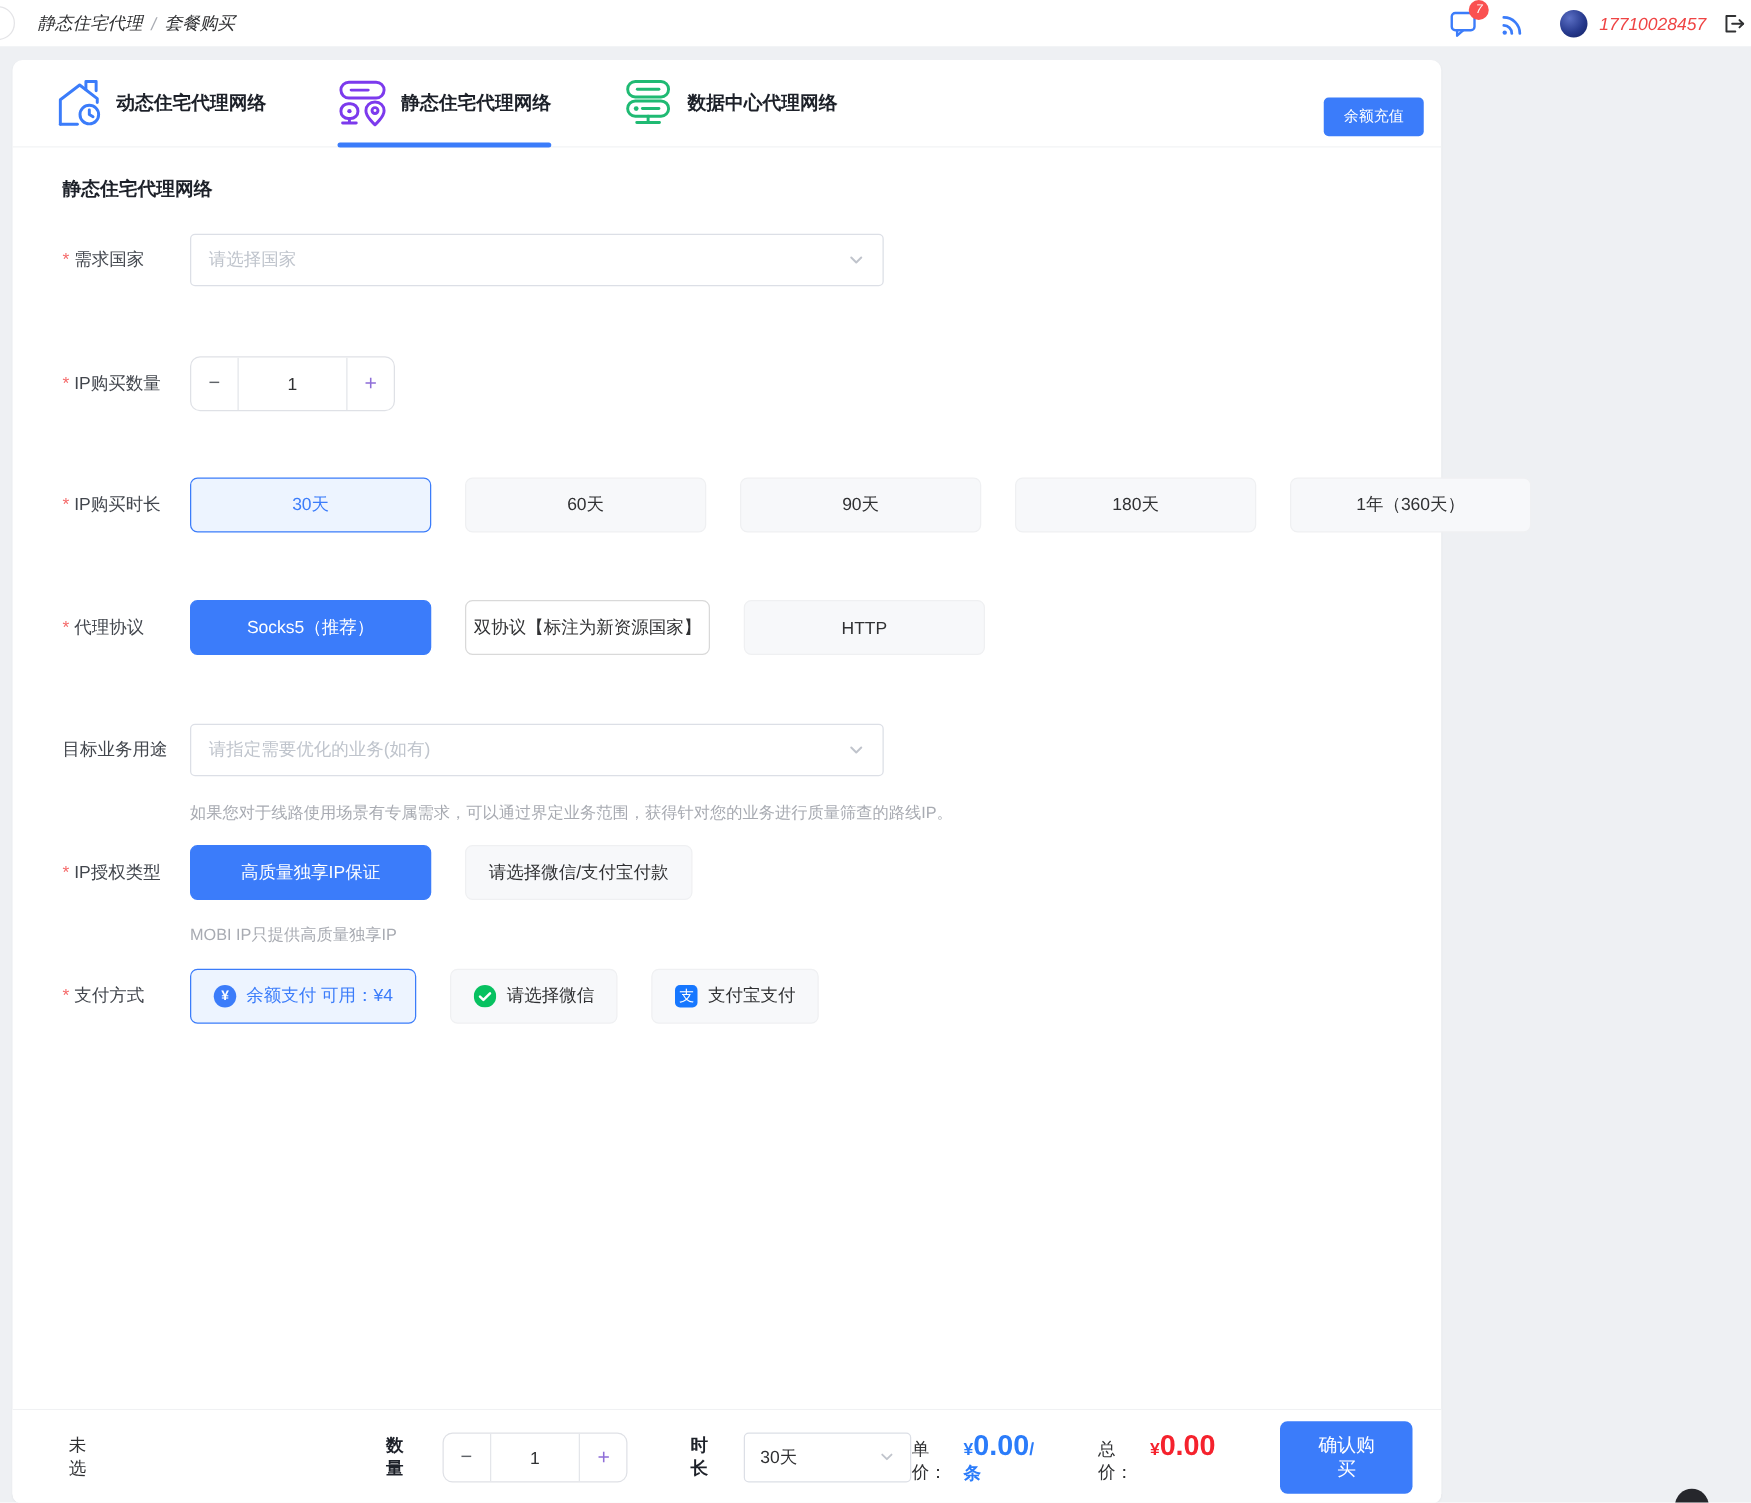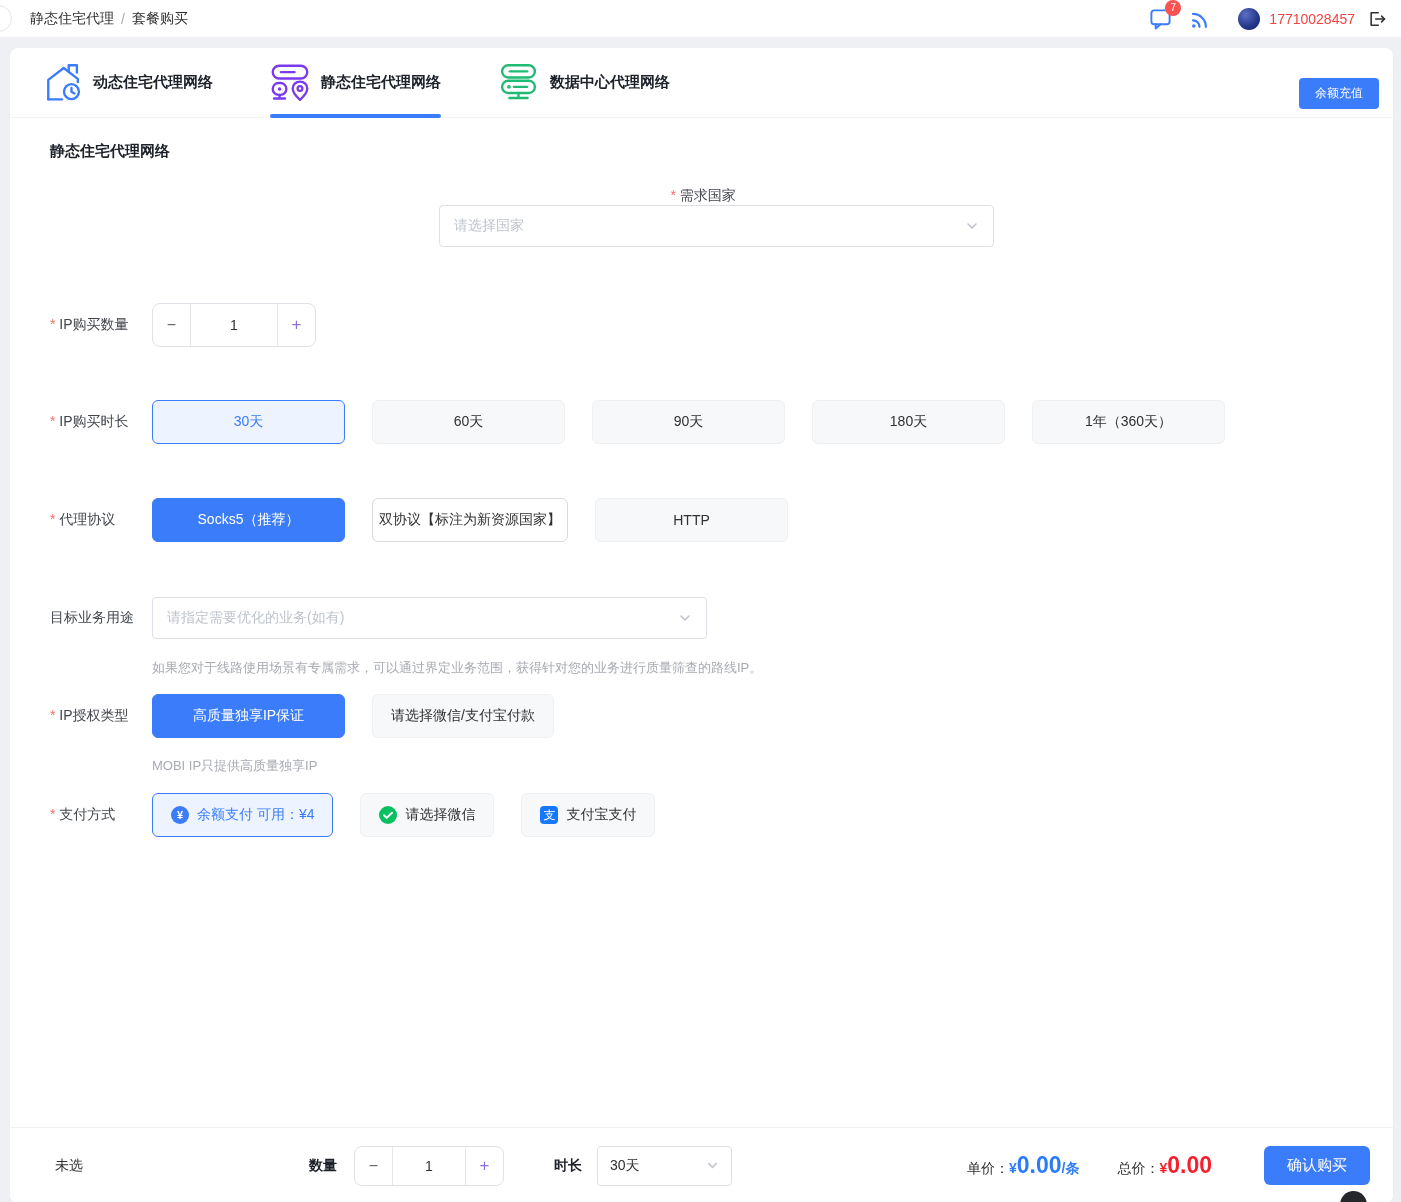--- a/index.html
+++ b/index.html
@@ -3,57 +3,57 @@
 <meta charset="utf-8">
 <style>
   * { box-sizing: border-box; }
   html,body { margin:0; padding:0; }
   body {
     width:1401px; height:1202px; position:relative; overflow:hidden;
     background:#eef0f3; font-family:"Liberation Sans", sans-serif; color:#303133;
   }
   
   .topbar{ position:absolute; top:0; left:0; right:0; height:37px; background:#fff;
-    display:flex; align-items:center; padding:0 14px 0 30px; }
+    display:flex; align-items:center; padding:0 4px 0 30px;font-style:italic; }
   .drawer-handle{ position:absolute; left:-15px; top:5px; width:27px; height:27px;
     border-radius:50%; background:#fff; border:1px solid #e4e4e7; }
   .breadcrumb{ display:flex; align-items:center; font-size:14px; color:#303133; gap:7px; }
   .breadcrumb .sep{ color:#a8abb2; }
   .topbar-right{ margin-left:auto; display:flex; align-items:center; }
   .icon-chat-wrap{ position:relative; margin-right:16px; cursor:pointer; }
   .badge{ position:absolute; top:-7px; right:-9px; min-width:16px; height:16px; padding:0 3px;
     background:#fa5151; color:#fff; font-size:10px; line-height:16px; text-align:center;
     border-radius:9px; }
   .icon-rss-wrap{ margin-right:28px; cursor:pointer; }
   .avatar{ width:22px; height:22px; border-radius:50%; margin-right:9px;
     background:radial-gradient(circle at 35% 30%, #5b6fc4, #273a8e 55%, #101e5e); }
   .phone{ font-size:14px; color:#ef4444; margin-right:12px; }
   .icon-logout-wrap{ cursor:pointer; }
 
   
-  .card{ position:absolute; left:10px; width:1383px; top:48px; height:1155px;
+  .card{ position:absolute; left:10px; width:1143px; top:48px; height:1155px;
     background:#fff; border-radius:8px; box-shadow:0 1px 2px rgba(0,0,0,.03); }
 
   
   .tabbar{ height:70px; display:flex; align-items:center; padding:0 30px;
     border-bottom:1px solid #f2f3f5; }
   .tab{ display:flex; align-items:center; gap:11px; height:100%; position:relative;
     margin-right:57px; cursor:pointer; font-size:15px; font-weight:bold; color:#1d2129; }
   .tab.active::after{ content:""; position:absolute; left:0; right:0; bottom:-1px; height:4px;
     background:#3b7cfa; border-radius:2px; }
   .recharge-btn{ position:absolute; right:14px; top:30px; background:#3b7cfa; color:#fff;
     font-size:12px; padding:7px 16px; border-radius:4px; border:none; cursor:pointer; }
 
   
   .form{ padding:24px 0 0 30px; }
   .form-title{ font-size:15px; font-weight:bold; color:#1d2129; margin:0 0 26px 10px; }
   .frow{ display:flex; align-items:center; }
   .frow-label{ width:112px; flex-shrink:0; font-size:14px; color:#42464d; padding-left:10px; }
   .req::before{ content:"* "; color:#f56c6c; }
-  .mb1{ margin-bottom:56px;flex-direction:column; } .mb2{ margin-bottom:53px; } .mb3{ margin-bottom:54px; }
+  .mb1{ margin-bottom:56px; } .mb2{ margin-bottom:53px; } .mb3{ margin-bottom:54px; }
   .mb4{ margin-bottom:55px; }
 
   .select{ width:555px; height:42px; border:1px solid #dcdfe6; border-radius:4px; background:#fff;
     display:flex; align-items:center; justify-content:space-between; padding:0 14px;
     font-size:14px; color:#bfc4cc; cursor:pointer; }
   .select .val{ color:#bfc4cc; }
 
   .stepper{ display:flex; align-items:stretch; width:164px; height:44px; background:#fff;
     border:1px solid #dfe1e6; border-radius:8px; overflow:hidden; }
   .stepper .sbtn{ width:37px; display:flex; align-items:center; justify-content:center;

